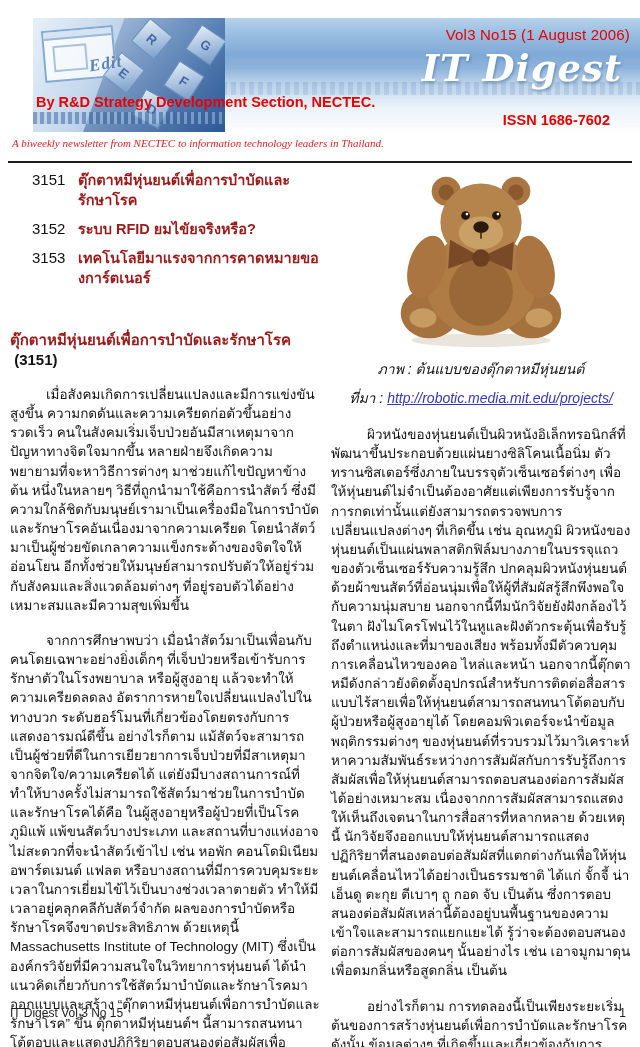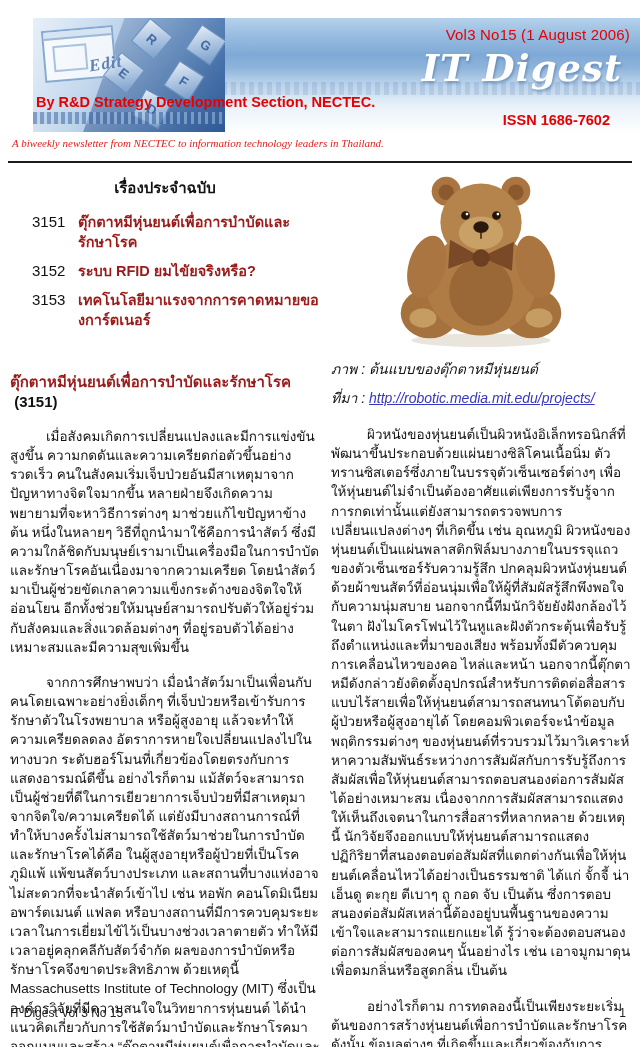--- a/index.html
+++ b/index.html
@@ -77,21 +77,21 @@
   
   .toc-title { text-align:center; font-weight:bold; font-size:15px; color:#111; margin:6px 0 12px; }
   .toc-row { display:flex; margin-bottom:9px;justify-content:space-between; }
   .toc-num { width:46px; margin-left:22px; font-size:15px; color:#111; flex:none; padding-top:1px; }
   .toc-label { flex:1; color:#9a1a1a; font-weight:bold; font-size:14.5px; line-height:1.38; }
   
   .article-heading { margin-top:42px; font-size:15px; font-weight:bold; color:#9a1a1a; line-height:1.3; }
   .article-heading .heading-num { color:#111; font-weight:bold;text-align:right; }
   .para { margin-top:16px; font-size:13.5px; line-height:1.42; color:#141414; text-indent:36px; }
   
-  .figure { padding-top:2px; }
+  .figure { text-align:center; padding-top:2px; }
   .bear-svg { display:block; margin:0 auto; }
   .fig-caption {
     margin-top:10px; font-style:italic; font-size:14px; color:#111;
     font-family:"Liberation Sans","DejaVu Sans",sans-serif;
   }
   .fig-source { margin-top:7px; font-style:italic; font-size:14px; color:#111; }
   .fig-link { color:#3636c2; text-decoration:underline; font-style:italic; }
   .fig-link-line2 { margin-top:5px; font-size:14px; }
   
   .footer-left { position:absolute; left:10px; top:1006px; font-size:12px; color:#222; }
@@ -134,21 +134,20 @@
     <div class="masthead">IT Digest</div>
     <div class="byline">By R&amp;D Strategy Development Section, NECTEC.</div>
     <div class="issn">ISSN 1686-7602</div>
   </div>
 
   <div class="tagline">A biweekly newsletter from NECTEC to information technology leaders in Thailand.</div>
   <div class="rule"></div>
 
   <div class="col-left">
     <div class="toc">
-      <div class="toc-title">เรื่องประจำฉบับ</div>
       <div class="toc-row">
         <div class="toc-num">3151</div>
         <div class="toc-label">ตุ๊กตาหมีหุ่นยนต์เพื่อการบำบัดและรักษาโรค</div>
       </div>
       <div class="toc-row">
         <div class="toc-num">3152</div>
         <div class="toc-label">ระบบ RFID ยมไขัยจริงหรือ?</div>
       </div>
       <div class="toc-row">
         <div class="toc-num">3153</div>

